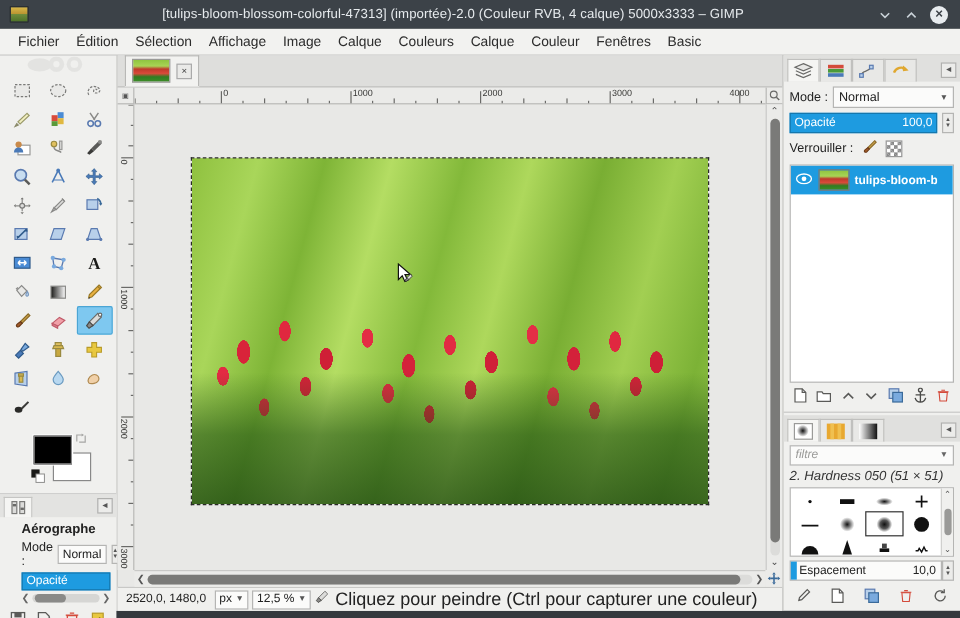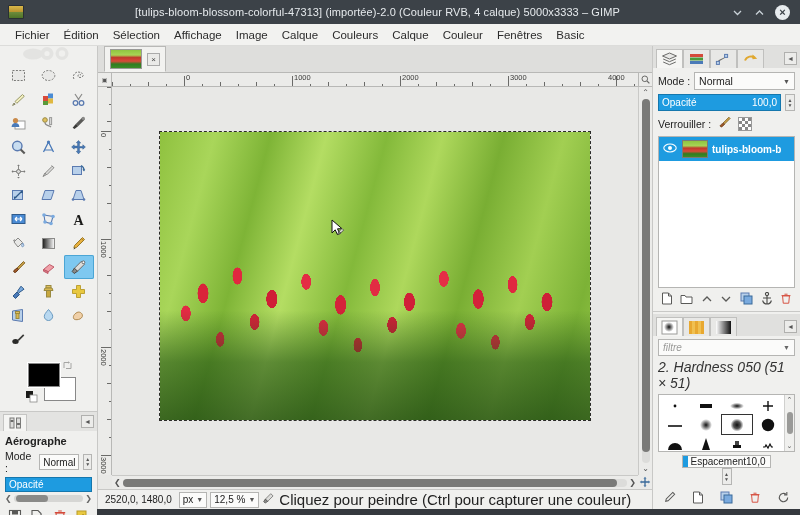--- a/index.html
+++ b/index.html
@@ -113,21 +113,21 @@
     border: 1px solid #c5c5c3; border-bottom: none;
     display: flex; align-items: center; justify-content: center;
     margin-top: 2px;
   }
   .to-menu-btn {
     margin-left: auto; width: 13px; height: 13px;
     border: 1px solid #b0b0ae; background: #ececea;
     display: flex; align-items: center; justify-content: center;
     font-size: 7px; color: #555;
   }
-  .to-body { padding: 4px 5px 3px 5px; }
+  .to-body { padding: 4px 5px 3px 18px; }
   .to-title { font-weight: bold; font-size: 11px; color: #222; margin-bottom: 3px; }
   .to-row { display: flex; align-items: center; gap: 4px; margin-bottom: 3px; }
   .to-label { font-size: 10.5px; color: #222; }
   .to-combo {
     flex: 1; height: 16px; background: #fbfbfa; border: 1px solid #b5b5b3;
     font-size: 10px; color: #222; padding: 0 3px; display: flex; align-items: center;
   }
   .to-spin {
     width: 9px; height: 16px; border: 1px solid #b5b5b3; background: #ececea;
     display: flex; flex-direction: column; align-items: center; justify-content: center;
@@ -392,42 +392,42 @@
     border: 1px solid #c0c0be; border-bottom: none;
     display: flex; align-items: center; justify-content: center;
   }
   .brush-tab.active { background: #f5f5f3; }
   .brush-body { padding: 3px 5px; display: flex; flex-direction: column; gap: 3px; }
   .filterbox {
     height: 17px; background: #fbfbfa; border: 1px solid #b5b5b3;
     display: flex; align-items: center; justify-content: space-between;
     padding: 0 4px; font-size: 10px; color: #9a9a98; font-style: italic;
   }
-  .brush-name { font-size: 14px; font-style: italic; color: #333; }
+  .brush-name { font-size: 11px; font-style: italic; color: #333; }
   .brush-grid-wrap {
     display: flex; background: #fff; border: 1px solid #b5b5b3; height: 58px;
   }
   .brush-grid {
     flex: 1; display: grid; grid-template-columns: repeat(4, 1fr);
     grid-auto-rows: 19px; overflow: hidden; padding: 1px;
   }
   .brush-cell {
     display: flex; align-items: center; justify-content: center;
   }
   .brush-cell.sel { outline: 1px solid #333; }
   .brush-sb {
     width: 10px; background: #f0f0ee; border-left: 1px solid #d0d0ce;
     display: flex; flex-direction: column; align-items: center;
     justify-content: space-between; padding: 1px 0; font-size: 7px; color: #555;
   }
   .brush-sb .bthumb { width: 6px; height: 22px; background: #9a9a98; border-radius: 3px; }
   .brush-btns {
     display: flex; align-items: center; justify-content: space-around; padding: 3px 2px;
   }
-  .spacing-row { display: flex; align-items: center; gap: 0; flex-direction: column; }
+  .spacing-row { display: flex; align-items: center; gap: 0; }
   .spacing-bar {
     flex: 1; height: 17px; background: #fbfbfa; border: 1px solid #b5b5b3;
     display: flex; align-items: center; justify-content: space-between;
     padding: 0 4px; font-size: 10px; color: #222; position: relative;
   }
   .spacing-bar::before {
     content: ""; position: absolute; left: 0; top: 0; bottom: 0;
     width: 5px; background: #1e9be0;
   }
   svg { shape-rendering: geometricPrecision; }

